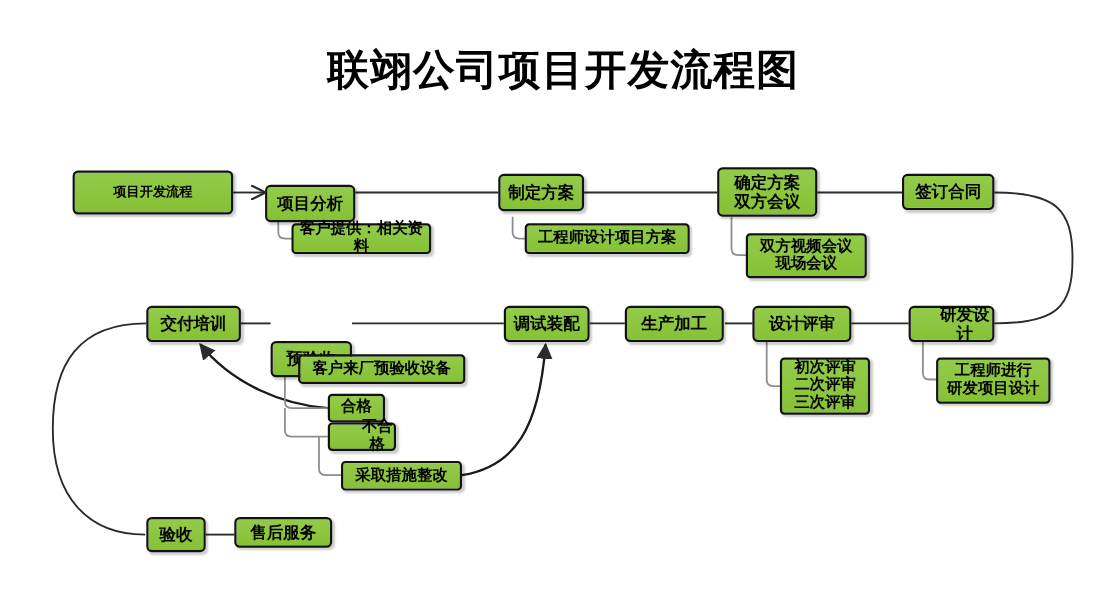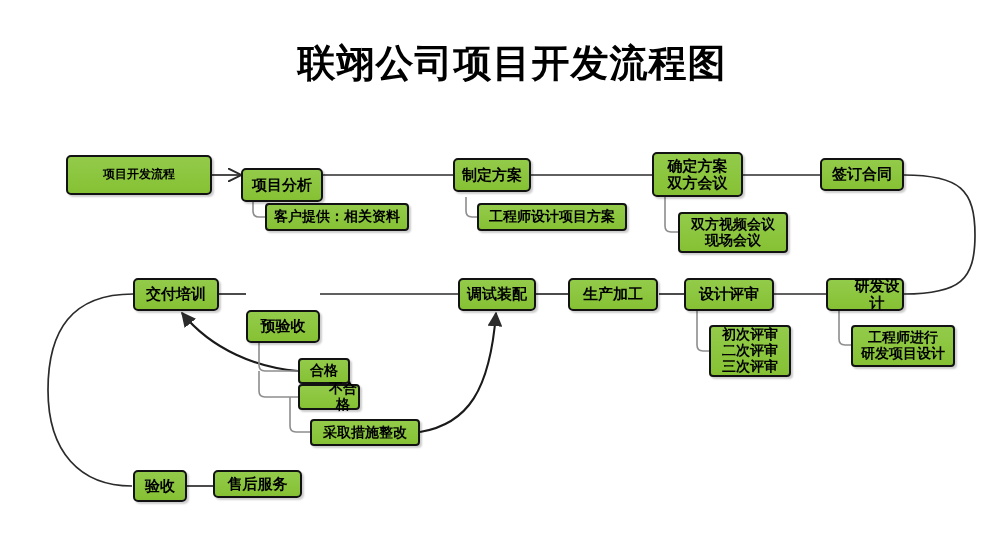--- a/index.html
+++ b/index.html
@@ -121,38 +121,39 @@
 
     <g stroke="#2b2b2b" stroke-width="1.7" fill="none">
       <path d="M 187 486 L 213 486"></path>
     </g>
   </svg>
 
   <div class="node big" style="left:66px; top:155px; width:146px; height:40px;">项目开发流程</div>
 
   <div class="node" style="left:241px; top:168px; width:82px; height:34px;">项目分析</div>
 
-  <div class="node sub" style="left:265px; top:203px; width:144px; height:28px;">客户提供：相关资料</div>
+  <div class="node sub" style="left:265px; top:203px; width:127px; height:28px;">客户提供：相关资料</div>
 
   <div class="node" style="left:453px; top:158px; width:78px; height:34px;">制定方案</div>
 
   <div class="node sub" style="left:477px; top:203px; width:150px; height:28px;">工程师设计项目方案</div>
 
   <div class="node" style="left:652px; top:152px; width:91px; height:45px;">确定方案
 双方会议</div>
 
   <div class="node sub" style="left:678px; top:212px; width:110px; height:41px;">双方视频会议
 现场会议</div>
 
   <div class="node" style="left:820px; top:158px; width:84px; height:33px;">签订合同</div>
 
   <div class="node" style="left:133px; top:278px; width:86px; height:33px;">交付培训</div>
 
   <div class="node" style="left:246px; top:278px; width:74px; height:33px;margin-top:32px;">预验收</div>
 
+  <div class="node sub" style="left:271px; top:322px; width:152px; height:27px;">客户来厂预验收设备</div>
 
   <div class="node sub" style="left:298px; top:358px; width:52px; height:26px;">合格</div>
 
   <div class="node sub" style="left:298px; top:384px; width:62px; height:26px;padding-left:28px;">不合格</div>
 
   <div class="node sub" style="left:310px; top:419px; width:110px; height:27px;">采取措施整改</div>
 
   <div class="node" style="left:458px; top:278px; width:78px; height:33px;">调试装配</div>
 
   <div class="node" style="left:568px; top:278px; width:90px; height:33px;">生产加工</div>

